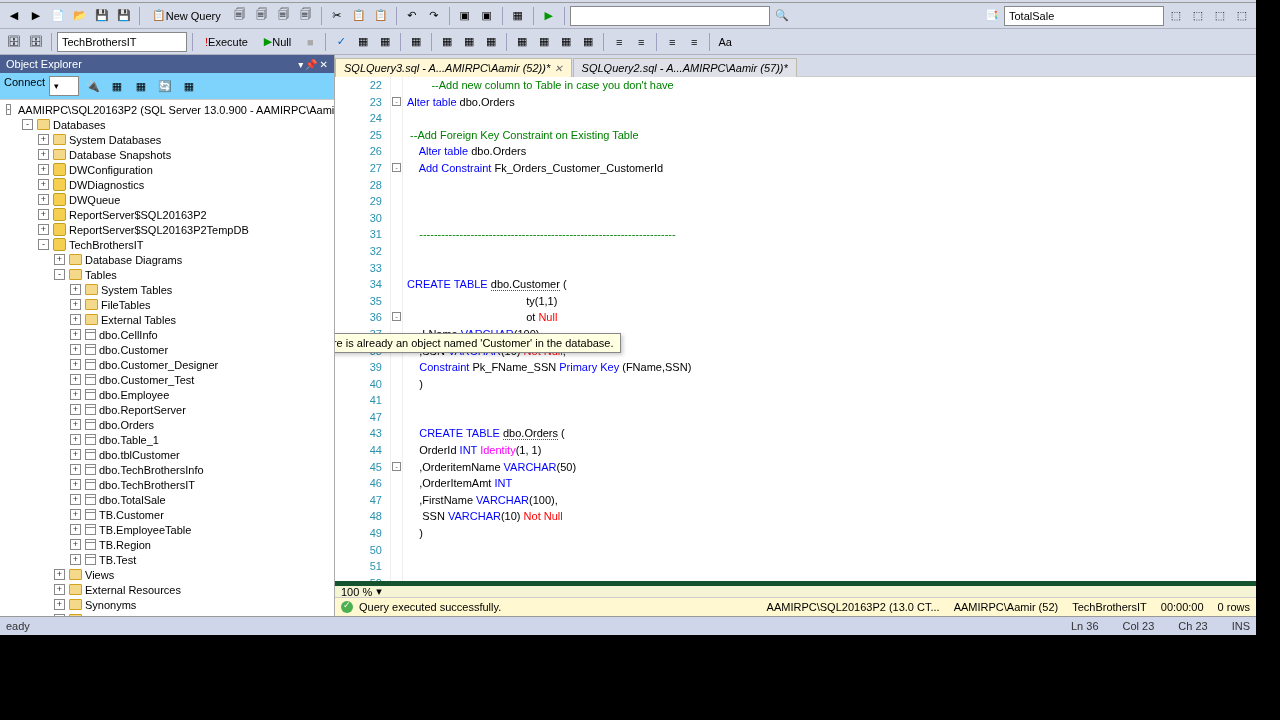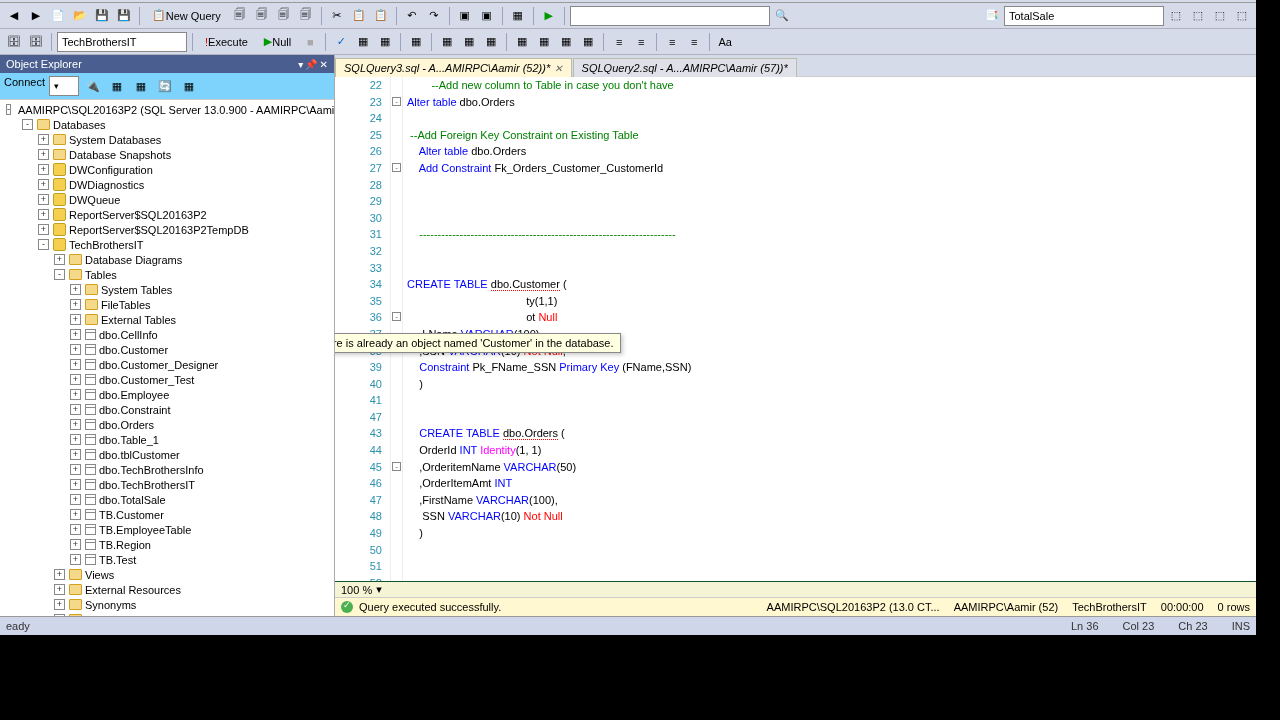--- a/index.html
+++ b/index.html
@@ -45,21 +45,21 @@
 .lines { flex: 1; padding-left: 4px; }
 .lines div { height: 16.6px; line-height: 16.6px; white-space: pre; }
 .kw { color: #0000ff; }
 .fn { color: #ff00ff; }
 .cm { color: #008000; }
 .str { color: #ff0000; }
 .red-underline { border-bottom: 1px dotted red; }
 
 .tooltip { position: absolute; background: #ffffe1; border: 1px solid #888; padding: 3px 6px; font-size: 11px; box-shadow: 2px 2px 4px rgba(0,0,0,0.2); z-index: 100; }
 
-.zoom-bar { height: 16px; background: #f5f5d5; border-top: 1px solid #14532d; display: flex; align-items: center; padding: 0 6px; font-size: 10px; }
+.zoom-bar { height: 16px; background: #f5f5d5; border-top: 5px solid #14532d; display: flex; align-items: center; padding: 0 6px; font-size: 10px; }
 .status-bar { height: 19px; background: #fff8d0; border-top: 1px solid #ccc; display: flex; align-items: center; padding: 0 6px; font-size: 11px; }
 .status-ok { width: 12px; height: 12px; border-radius: 50%; background: #4caf50; margin-right: 6px; position: relative; }
 .status-ok::after { content: '✓'; color: #fff; font-size: 9px; position: absolute; top: -1px; left: 2px; }
 .status-right { margin-left: auto; display: flex; gap: 14px; }
 .footer { height: 19px; background: #cfd6ea; border-top: 1px solid #999; display: flex; align-items: center; padding: 0 6px; color: #333; font-size: 11px; }
 .footer-right { margin-left: auto; display: flex; gap: 24px; }
 </style>
 </head>
 <body>
 
@@ -261,21 +261,21 @@
             <span>dbo.Customer_Test</span>
           </div>
           <div class="node" style="padding-left: 70px;">
             <span class="pm">+</span>
             <span class="exp-icon tbl-icon"></span>
             <span>dbo.Employee</span>
           </div>
           <div class="node" style="padding-left: 70px;">
             <span class="pm">+</span>
             <span class="exp-icon tbl-icon"></span>
-            <span>dbo.Constraint</span>
+            <span>dbo.ReportServer</span>
           </div>
           <div class="node" style="padding-left: 70px;">
             <span class="pm">+</span>
             <span class="exp-icon tbl-icon"></span>
             <span>dbo.Orders</span>
           </div>
           <div class="node" style="padding-left: 70px;">
             <span class="pm">+</span>
             <span class="exp-icon tbl-icon"></span>
             <span>dbo.Table_1</span>

